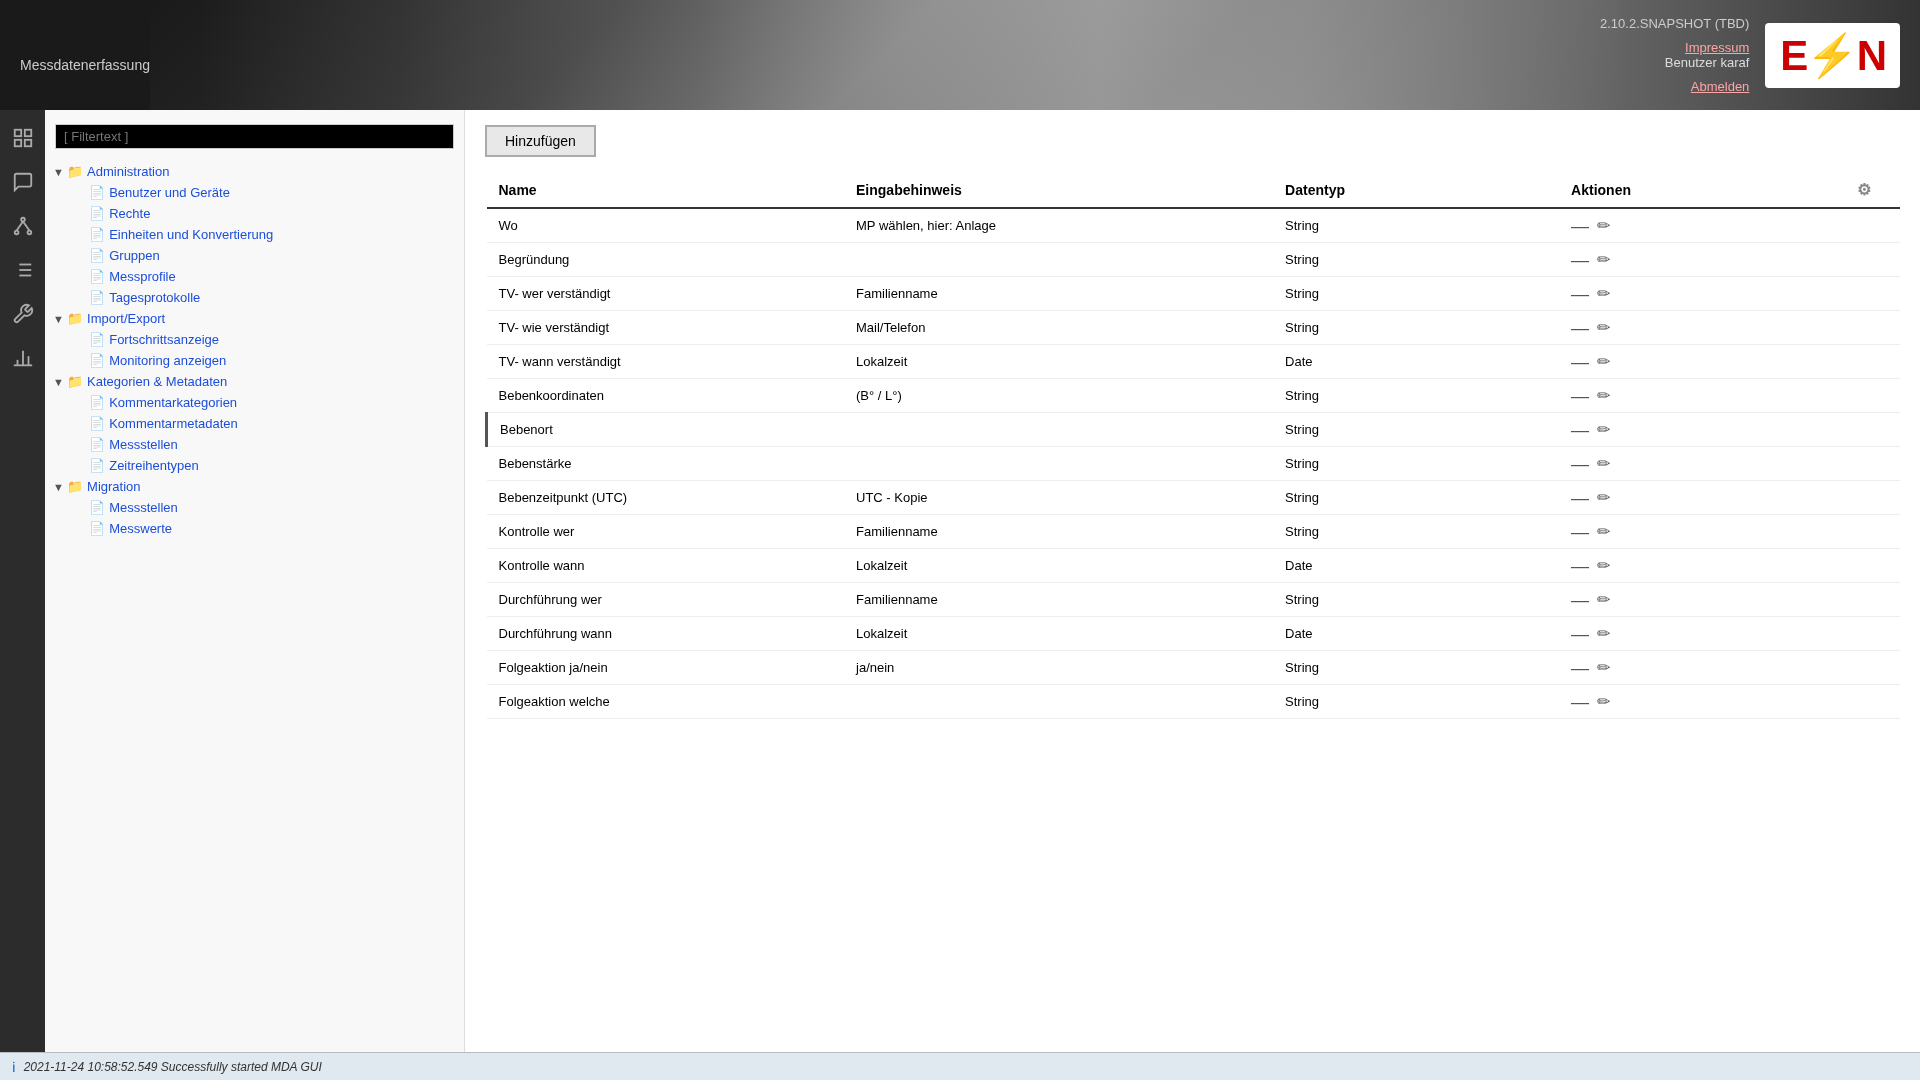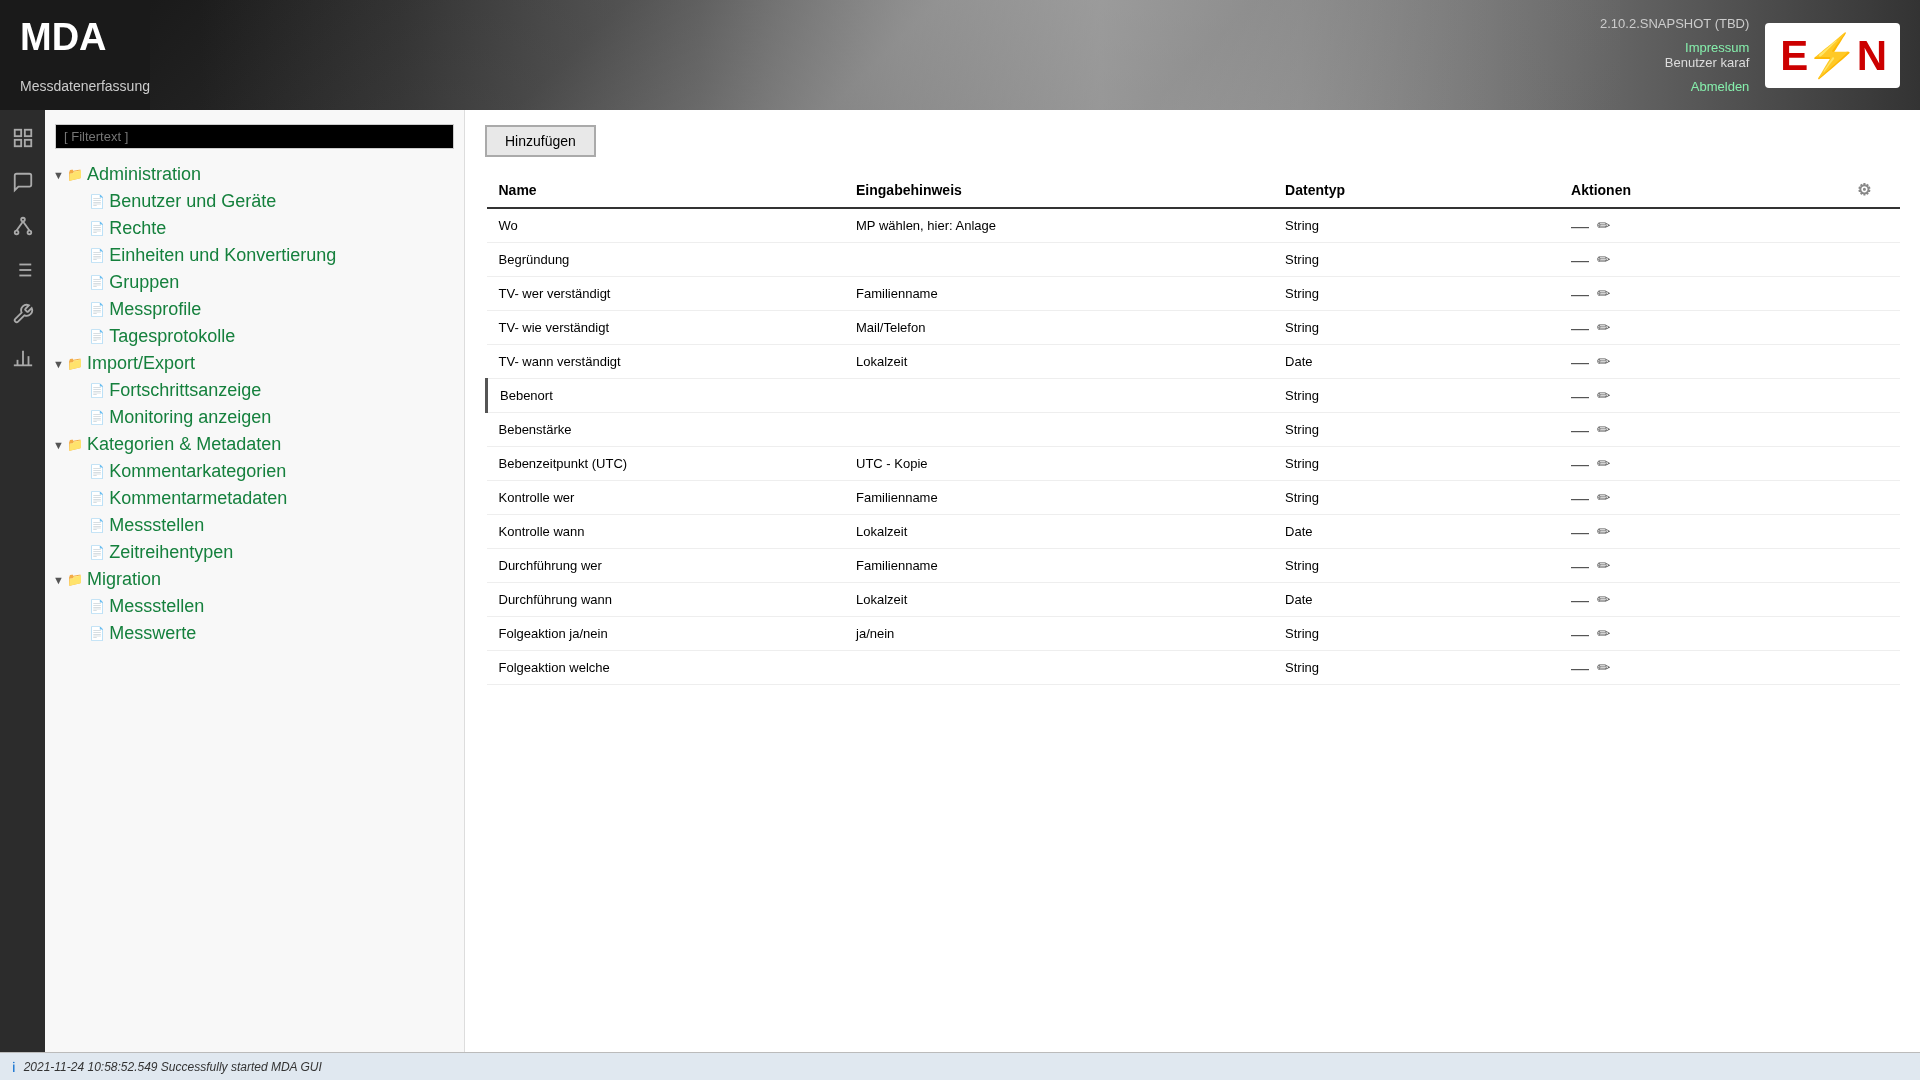--- a/index.html
+++ b/index.html
@@ -58,21 +58,22 @@
       text-align: right;
       color: #ddd;
       font-size: 13px;
     }
     .header-info .version {
       font-size: 13px;
       color: #ccc;
       margin-bottom: 5px;
     }
     .header-info a {
-      color: #86efac;
+      color: #fca5a5;
+      text-decoration: underline;
       cursor: pointer;
       display: block;
       margin-top: 9px;
     }
     .evn-logo {
       display: flex;
       align-items: flex-end;
       justify-content: center;
       background: white;
       padding: 8px 15px;
@@ -143,22 +144,22 @@
       cursor: pointer;
       white-space: nowrap;
     }
     .tree-icon {
       margin-right: 4px;
       font-size: 13px;
       color: #555;
       flex-shrink: 0;
     }
     .tree-label {
-      font-size: 18px;
-      color: #15803d;
+      font-size: 13px;
+      color: #1d4ed8;
     }
     .tree-toggle {
       margin-right: 3px;
       font-size: 11px;
       color: #555;
       flex-shrink: 0;
     }
     .indent1 { padding-left: 8px; }
     .indent2 { padding-left: 24px; }
 
@@ -258,21 +259,20 @@
       border-left: 3px solid #555;
     }
   </style>
 </head>
 <body>
 
 <div class="header">
   <div class="header-bg"></div>
   <div class="header-dam"></div>
   <div class="header-left">
-    <div class="header-title">MDA</div>
     <div class="header-subtitle">Messdatenerfassung</div>
   </div>
   <div class="header-right">
     <div class="header-info">
       <div class="version">2.10.2.SNAPSHOT (TBD)</div>
       <a>Impressum</a>
       <span>Benutzer karaf</span>
       <a>Abmelden</a>
     </div>
     <div class="evn-logo">
@@ -485,20 +485,32 @@
     <td>Lokalzeit</td>
     <td>Date</td>
     <td>
       <div class="action-btns">
         <span class="action-delete">—</span>
         <span class="action-edit">✏</span>
       </div>
     </td>
     <td></td>
   </tr>
+          <tr>
+    <td>Bebenkoordinaten</td>
+    <td>(B° / L°)</td>
+    <td>String</td>
+    <td>
+      <div class="action-btns">
+        <span class="action-delete">—</span>
+        <span class="action-edit">✏</span>
+      </div>
+    </td>
+    <td></td>
+  </tr>
           <tr class="highlighted">
     <td>Bebenort</td>
     <td></td>
     <td>String</td>
     <td>
       <div class="action-btns">
         <span class="action-delete">—</span>
         <span class="action-edit">✏</span>
       </div>
     </td>

